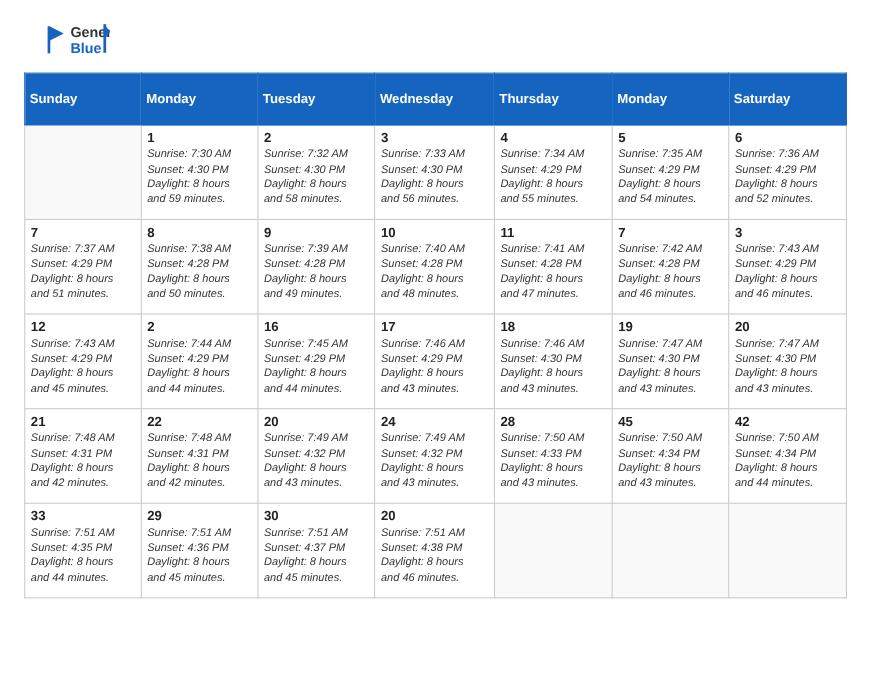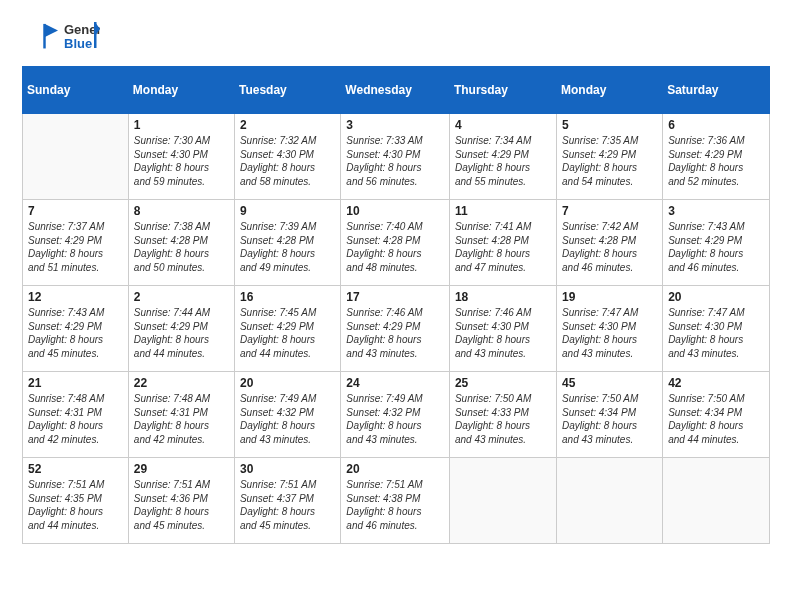--- a/index.html
+++ b/index.html
@@ -222,35 +222,35 @@
           </td>
           <td>
             <span class="day-num">20</span>
             <div class="cell-info">Sunrise: 7:49 AM<br>Sunset: 4:32 PM<br>Daylight: 8 hours<br>and 43 minutes.</div>
           </td>
           <td>
             <span class="day-num">24</span>
             <div class="cell-info">Sunrise: 7:49 AM<br>Sunset: 4:32 PM<br>Daylight: 8 hours<br>and 43 minutes.</div>
           </td>
           <td>
-            <span class="day-num">25</span>
+            <span class="day-num">28</span>
             <div class="cell-info">Sunrise: 7:50 AM<br>Sunset: 4:33 PM<br>Daylight: 8 hours<br>and 43 minutes.</div>
           </td>
           <td>
             <span class="day-num">45</span>
             <div class="cell-info">Sunrise: 7:50 AM<br>Sunset: 4:34 PM<br>Daylight: 8 hours<br>and 43 minutes.</div>
           </td>
           <td>
             <span class="day-num">42</span>
             <div class="cell-info">Sunrise: 7:50 AM<br>Sunset: 4:34 PM<br>Daylight: 8 hours<br>and 44 minutes.</div>
           </td>
         </tr>
         <tr>
           <td>
-            <span class="day-num">52</span>
+            <span class="day-num">33</span>
             <div class="cell-info">Sunrise: 7:51 AM<br>Sunset: 4:35 PM<br>Daylight: 8 hours<br>and 44 minutes.</div>
           </td>
           <td>
             <span class="day-num">29</span>
             <div class="cell-info">Sunrise: 7:51 AM<br>Sunset: 4:36 PM<br>Daylight: 8 hours<br>and 45 minutes.</div>
           </td>
           <td>
             <span class="day-num">30</span>
             <div class="cell-info">Sunrise: 7:51 AM<br>Sunset: 4:37 PM<br>Daylight: 8 hours<br>and 45 minutes.</div>
           </td>

